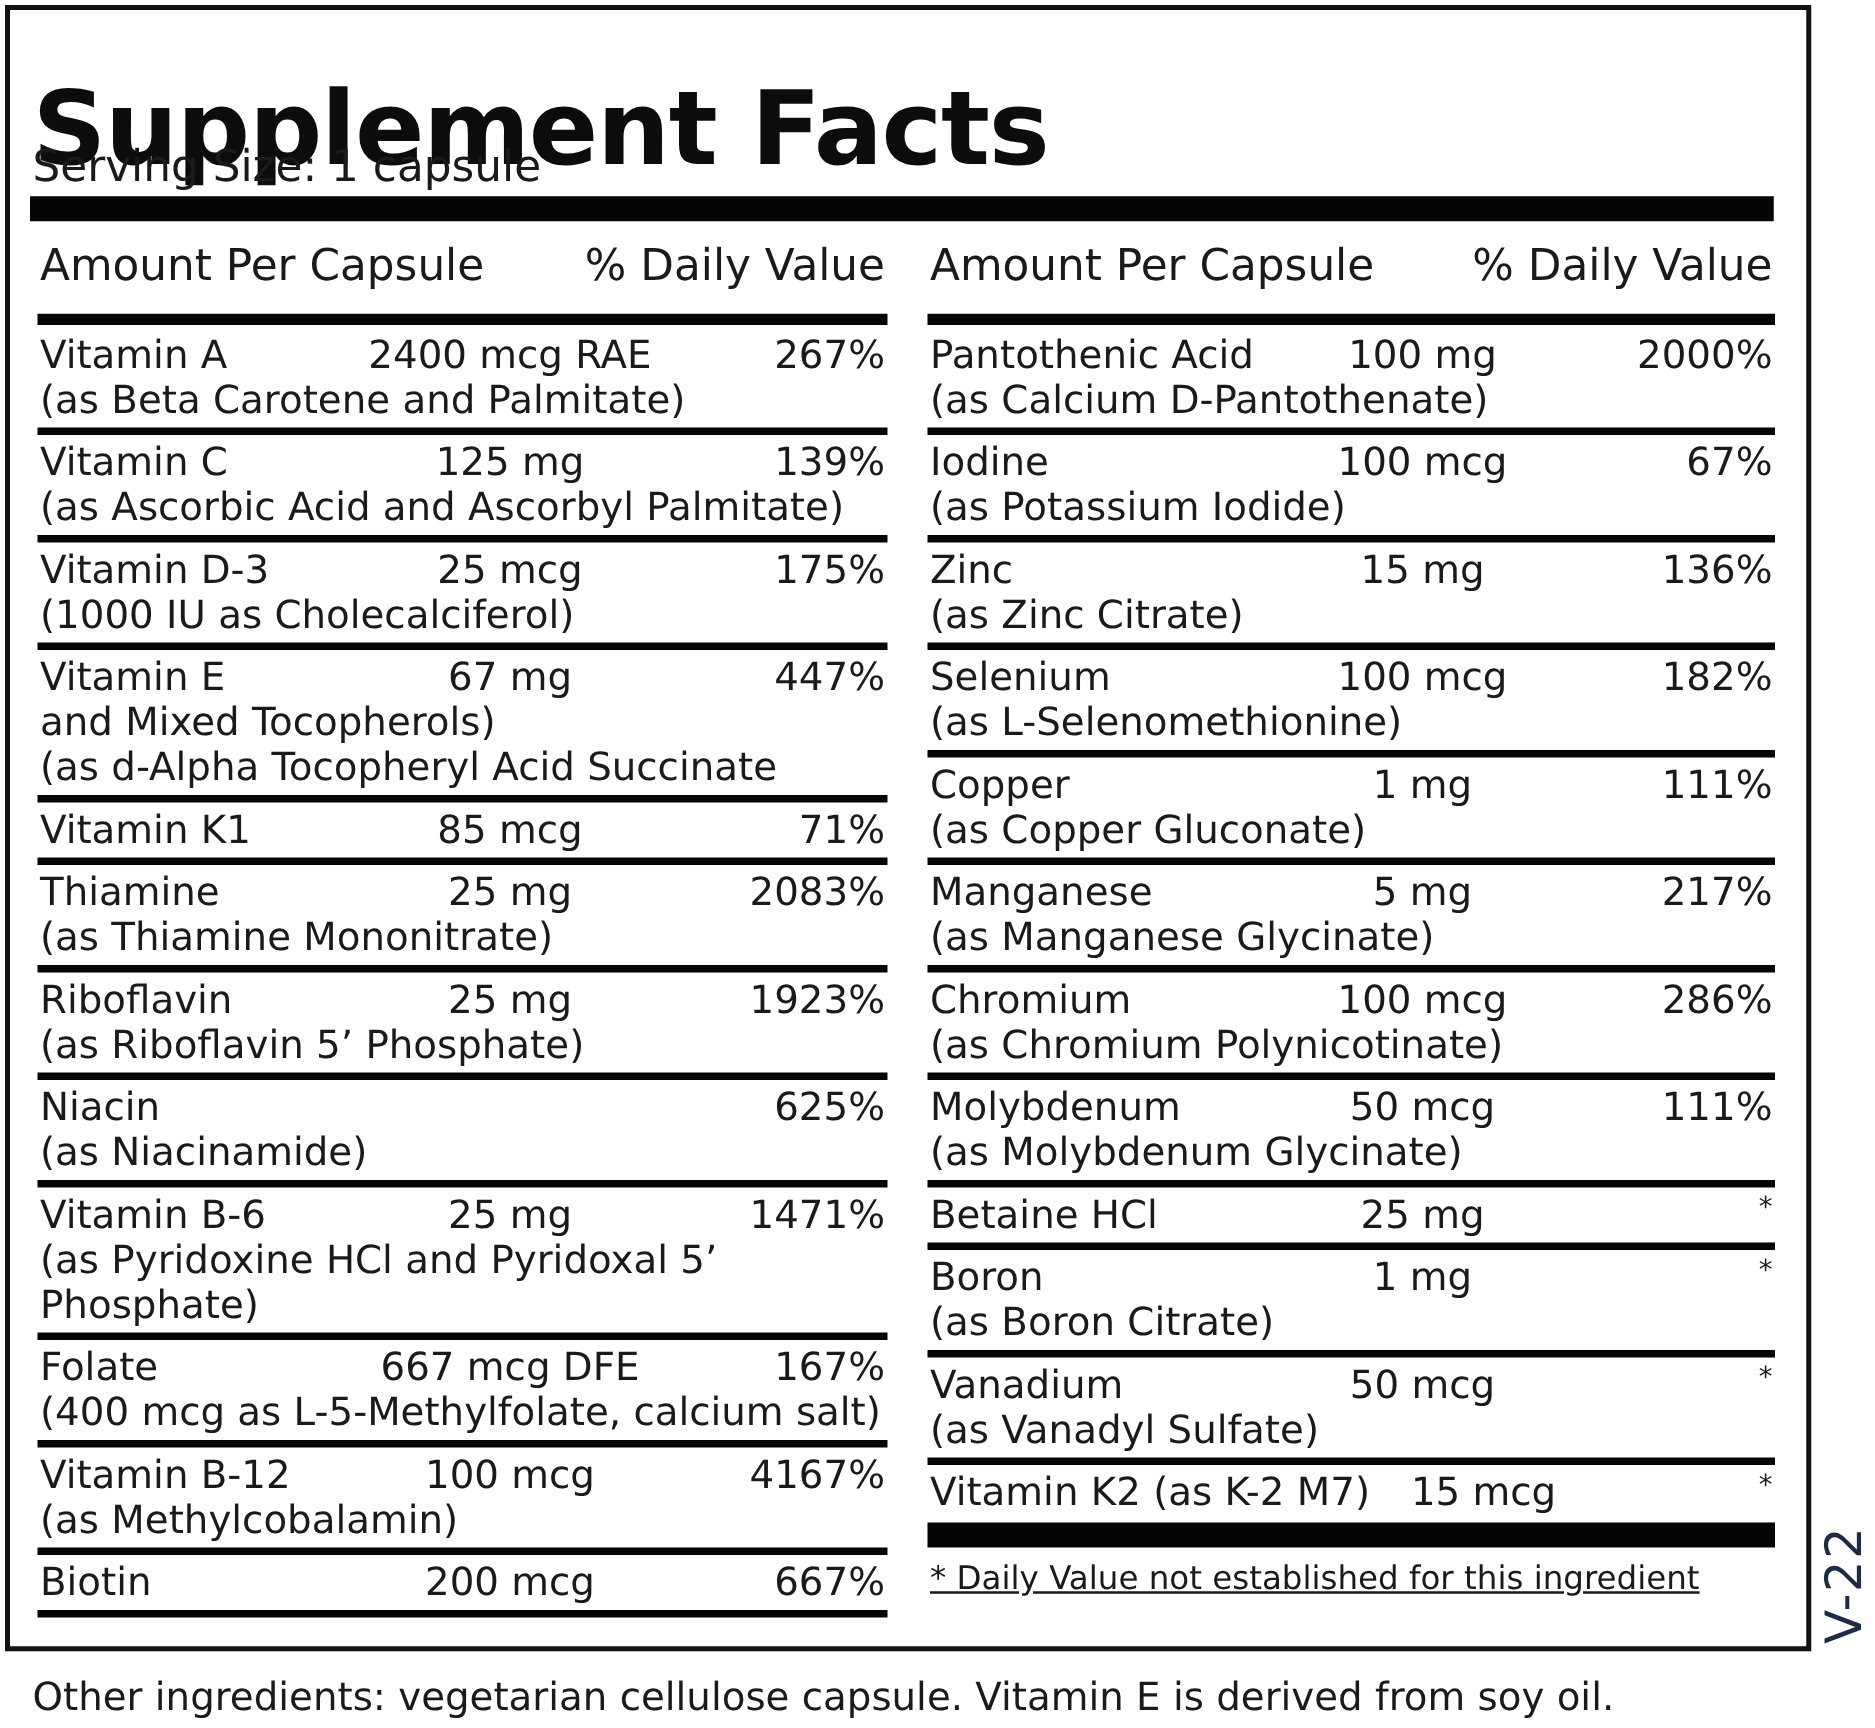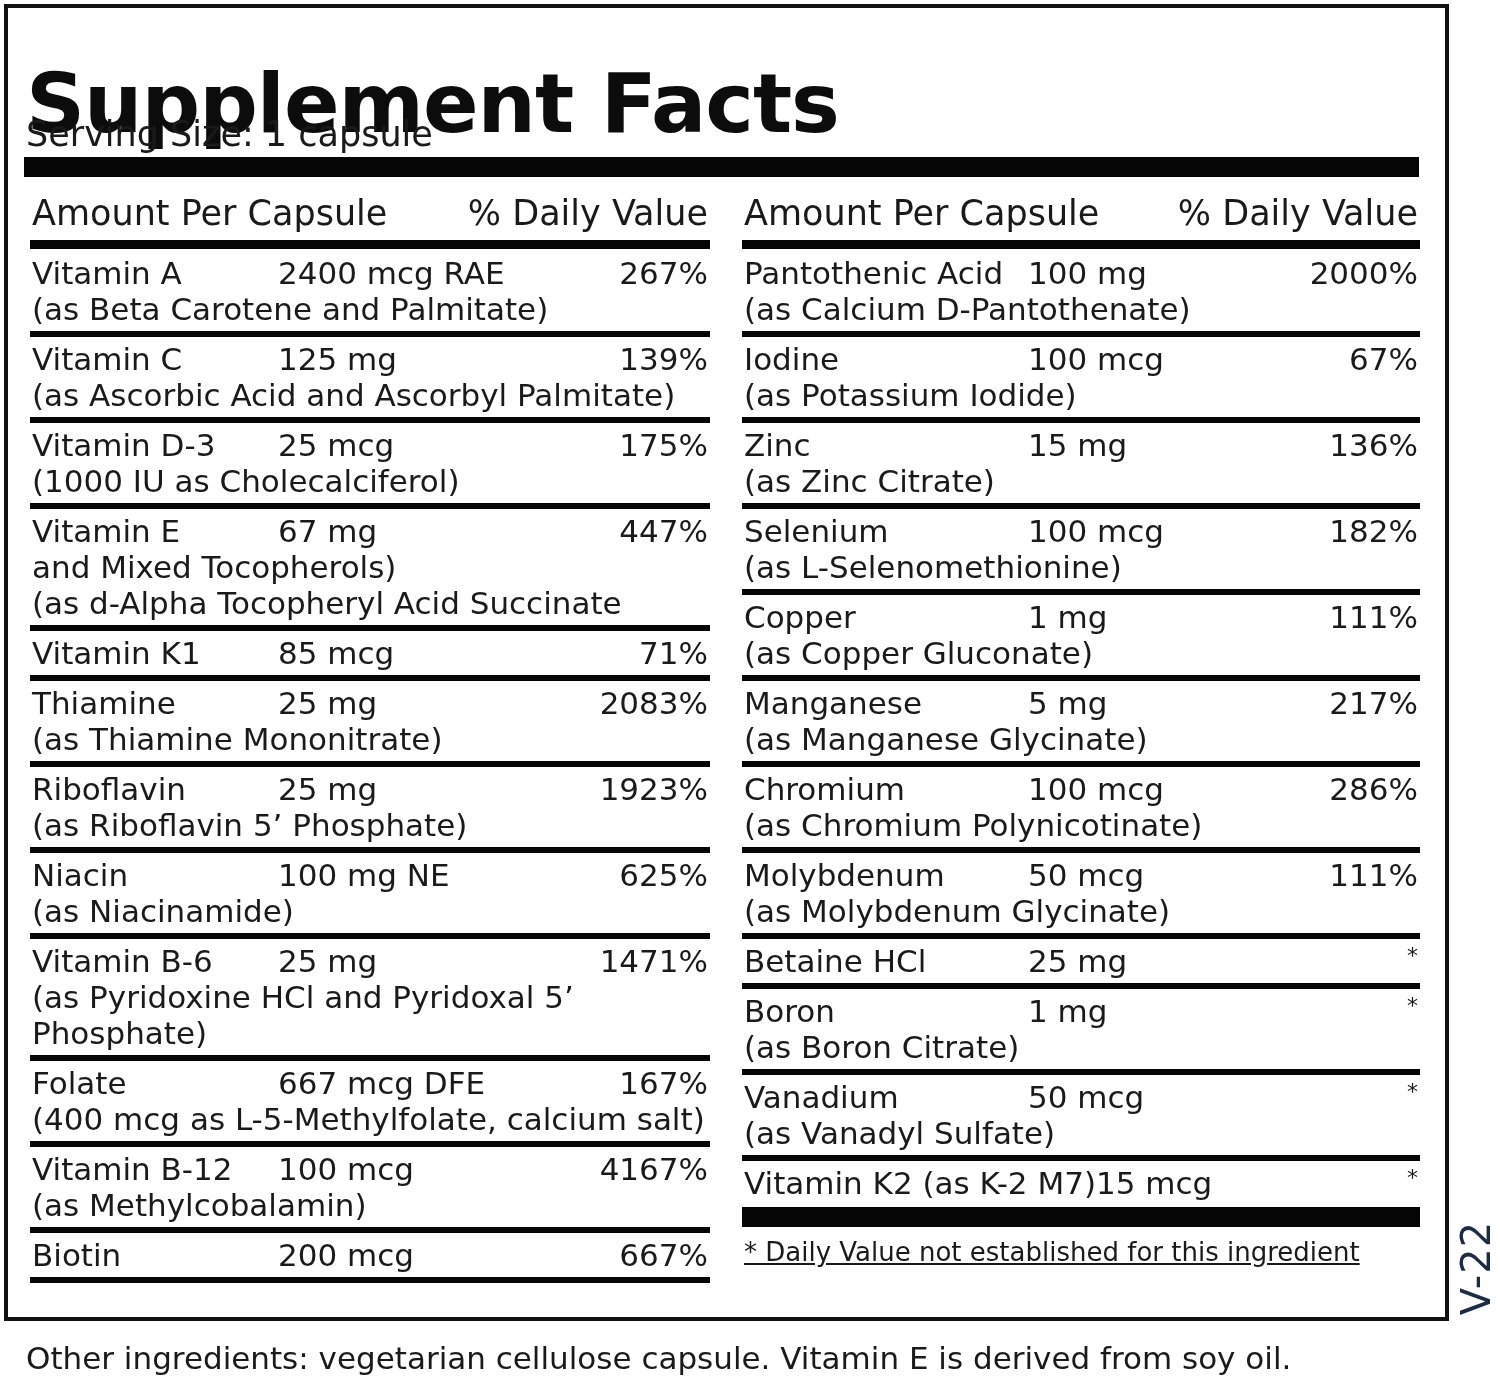--- a/index.html
+++ b/index.html
@@ -8,26 +8,26 @@
   .label-box { position: absolute; left: 4px; top: 4px; width: 1437px; height: 1309px;
                border: 4px solid #111; box-sizing: content-box; }
   .title { position: absolute; left: 26px; top: 22px; font-size: 82px; font-weight: bold;
            letter-spacing: -1px; line-height: 90px; color: #0c0c0c; margin-top: 37px; }
   .serving { position: absolute; left: 26px; top: 112px; font-size: 35px; line-height: 44px; }
   .top-bar { position: absolute; left: 24px; top: 157px; width: 1395px; height: 20px; background: #050505; }
   .col { position: absolute; top: 190px; }
   .col.left { left: 30px; width: 680px; }
   .col.right { left: 742px; width: 678px; }
   .hdr { display: flex; justify-content: space-between; font-size: 35px; line-height: 46px;
-         padding: 0 2px 0 2px; height: 50px; }
+         padding: 0 2px 11px 2px; height: 50px; }
   .hdr-bar { height: 9px; background: #050505; margin-bottom: 2px; }
   .row { position: relative; }
   .row-line { display: flex; font-size: 31px; line-height: 36px; }
   .row-line .name { flex: 1; white-space: nowrap; }
-  .row-line .amt { text-align: left; white-space: nowrap; }
+  .row-line .amt { text-align: center; white-space: nowrap; }
   .row-line .dv { text-align: right; white-space: nowrap; }
   .col.left .amt { width: 260px; }
   .col.left .dv { width: 170px; }
   .col.right .amt { width: 220px; }
   .col.right .dv { width: 170px; }
   .row .sub { font-size: 31px; line-height: 36px; white-space: nowrap; }
   .row { padding: 4px 2px 4px 2px; }
   .sep { height: 6px; background: #050505; }
   .dv.star { font-size: 22px; line-height: 26px; vertical-align: top; }
   .bottom-bar { height: 20px; background: #050505; margin-top: 2px; }
@@ -113,21 +113,20 @@
           <span class="name">Riboflavin</span>
           <span class="amt">25 mg</span>
           <span class="dv">1923%</span>
         </div>
         <div class="sub">(as Riboflavin 5’ Phosphate)</div>
       </div>
       <div class="sep"></div>
       <div class="row">
         <div class="row-line">
           <span class="name">Niacin</span>
-          <span class="amt">100 mg NE</span>
           <span class="dv">625%</span>
         </div>
         <div class="sub">(as Niacinamide)</div>
       </div>
       <div class="sep"></div>
       <div class="row">
         <div class="row-line">
           <span class="name">Vitamin B-6</span>
           <span class="amt">25 mg</span>
           <span class="dv">1471%</span>

